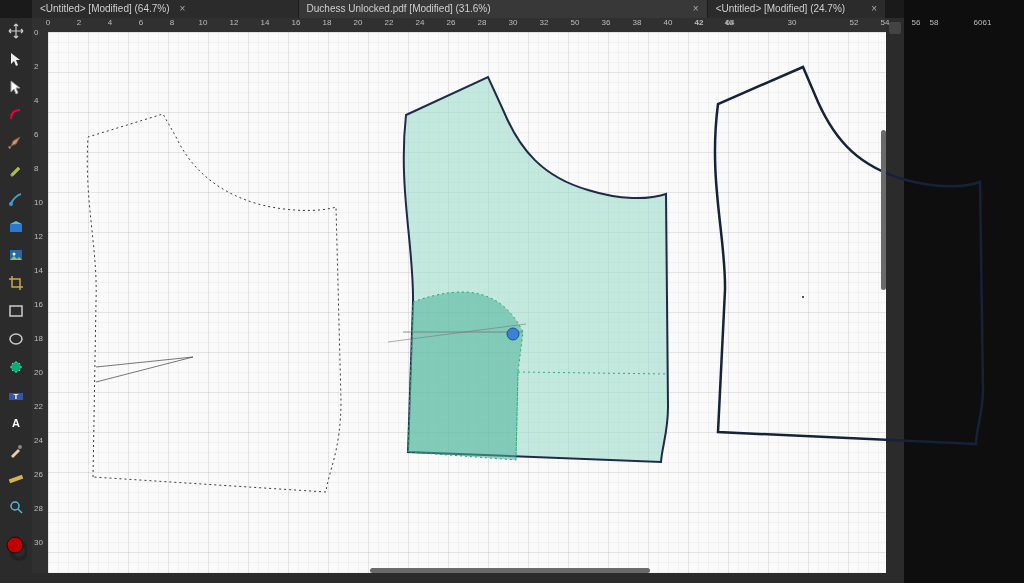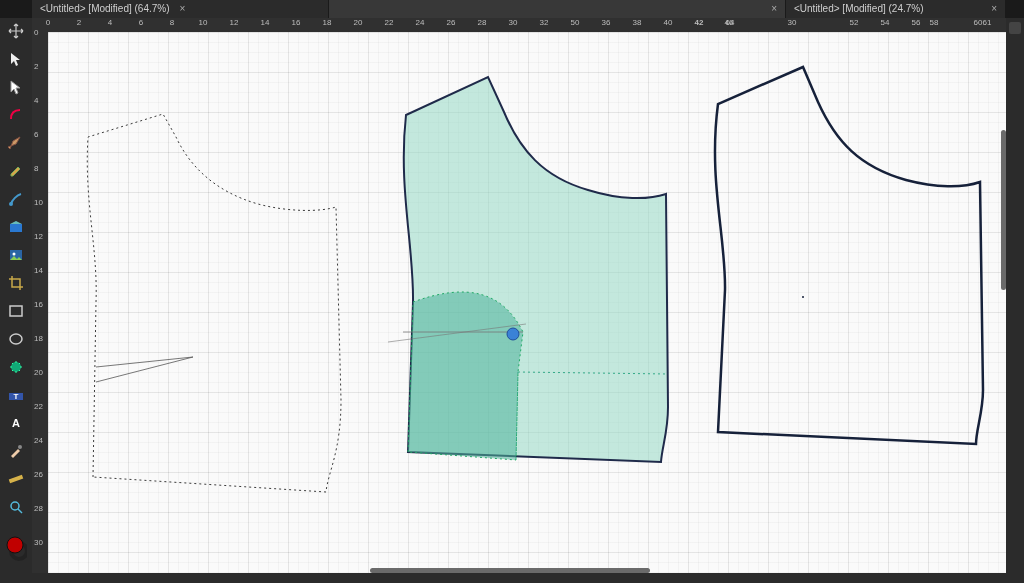--- a/index.html
+++ b/index.html
@@ -1,16 +1,16 @@
 <!DOCTYPE html>
 <html><head>
 <meta charset="utf-8">
 <style>
   html,body{margin:0;padding:0;width:1024px;height:583px;overflow:hidden;font-family:"Segoe UI",Arial,sans-serif;font-size:10px;background:#0e0e0e;color:#ccc;}
-  .app{position:relative;width:1024px;height:583px;background:#1a1a1a;}
+  .app{position:relative;width:904px;height:583px;background:#1a1a1a;}
   .tabbar{position:absolute;left:32px;right:18px;top:0;height:18px;background:#2b2b2b;display:flex;}
   .tab{display:flex;align-items:center;height:18px;padding:0 8px;color:#cfcfcf;font-size:10px;line-height:18px;white-space:nowrap;border-right:1px solid #1a1a1a;}
   .tab.active{background:#383838;}
   .tab .close{margin-left:10px;color:#aaa;}
   .toolbar{position:absolute;left:0;top:18px;bottom:10px;width:32px;background:#2b2b2b;display:flex;flex-direction:column;align-items:center;padding-top:2px;gap:6px;}
   .tool{width:22px;height:22px;display:flex;align-items:center;justify-content:center;border-radius:2px;}
   .tool svg{display:block;}
   .rightbar{position:absolute;right:0;top:18px;bottom:10px;width:18px;background:#2b2b2b;}
   .rightbar .knob{width:12px;height:12px;margin:4px auto;border-radius:2px;background:#444;}
   .statusbar{position:absolute;left:0;right:0;bottom:0;height:10px;background:#2b2b2b;}
@@ -33,23 +33,24 @@
 <body>
 
 <div class="app">
 
   <div class="tabbar">
     <div class="tab" style="width:280px;">
       <span>&lt;Untitled&gt; [Modified] (64.7%)</span>
       <span class="close">×</span>
     </div>
     <div class="tab active" style="width:440px;">
+      <span>Duchess Unlocked.pdf [Modified] (31.6%)</span>
       <span class="close" style="margin-left:auto;">×</span>
     </div>
-    <div class="tab" style="flex:1;">
+    <div class="tab" style="flex:1;gap:26px;">
       <span>&lt;Untitled&gt; [Modified] (24.7%)</span>
       <span class="close" style="margin-left:auto;">×</span>
     </div>
   </div>
 
   <div class="toolbar">
     <div class="tool">
         <svg width="16" height="16">
           <g stroke="#ccc" stroke-width="1.2" fill="none">
             <path d="M8 1v14M1 8h14M8 1l-2 2M8 1l2 2M8 15l-2-2M8 15l2-2M1 8l2-2M1 8l2 2M15 8l-2-2M15 8l-2 2"></path>

